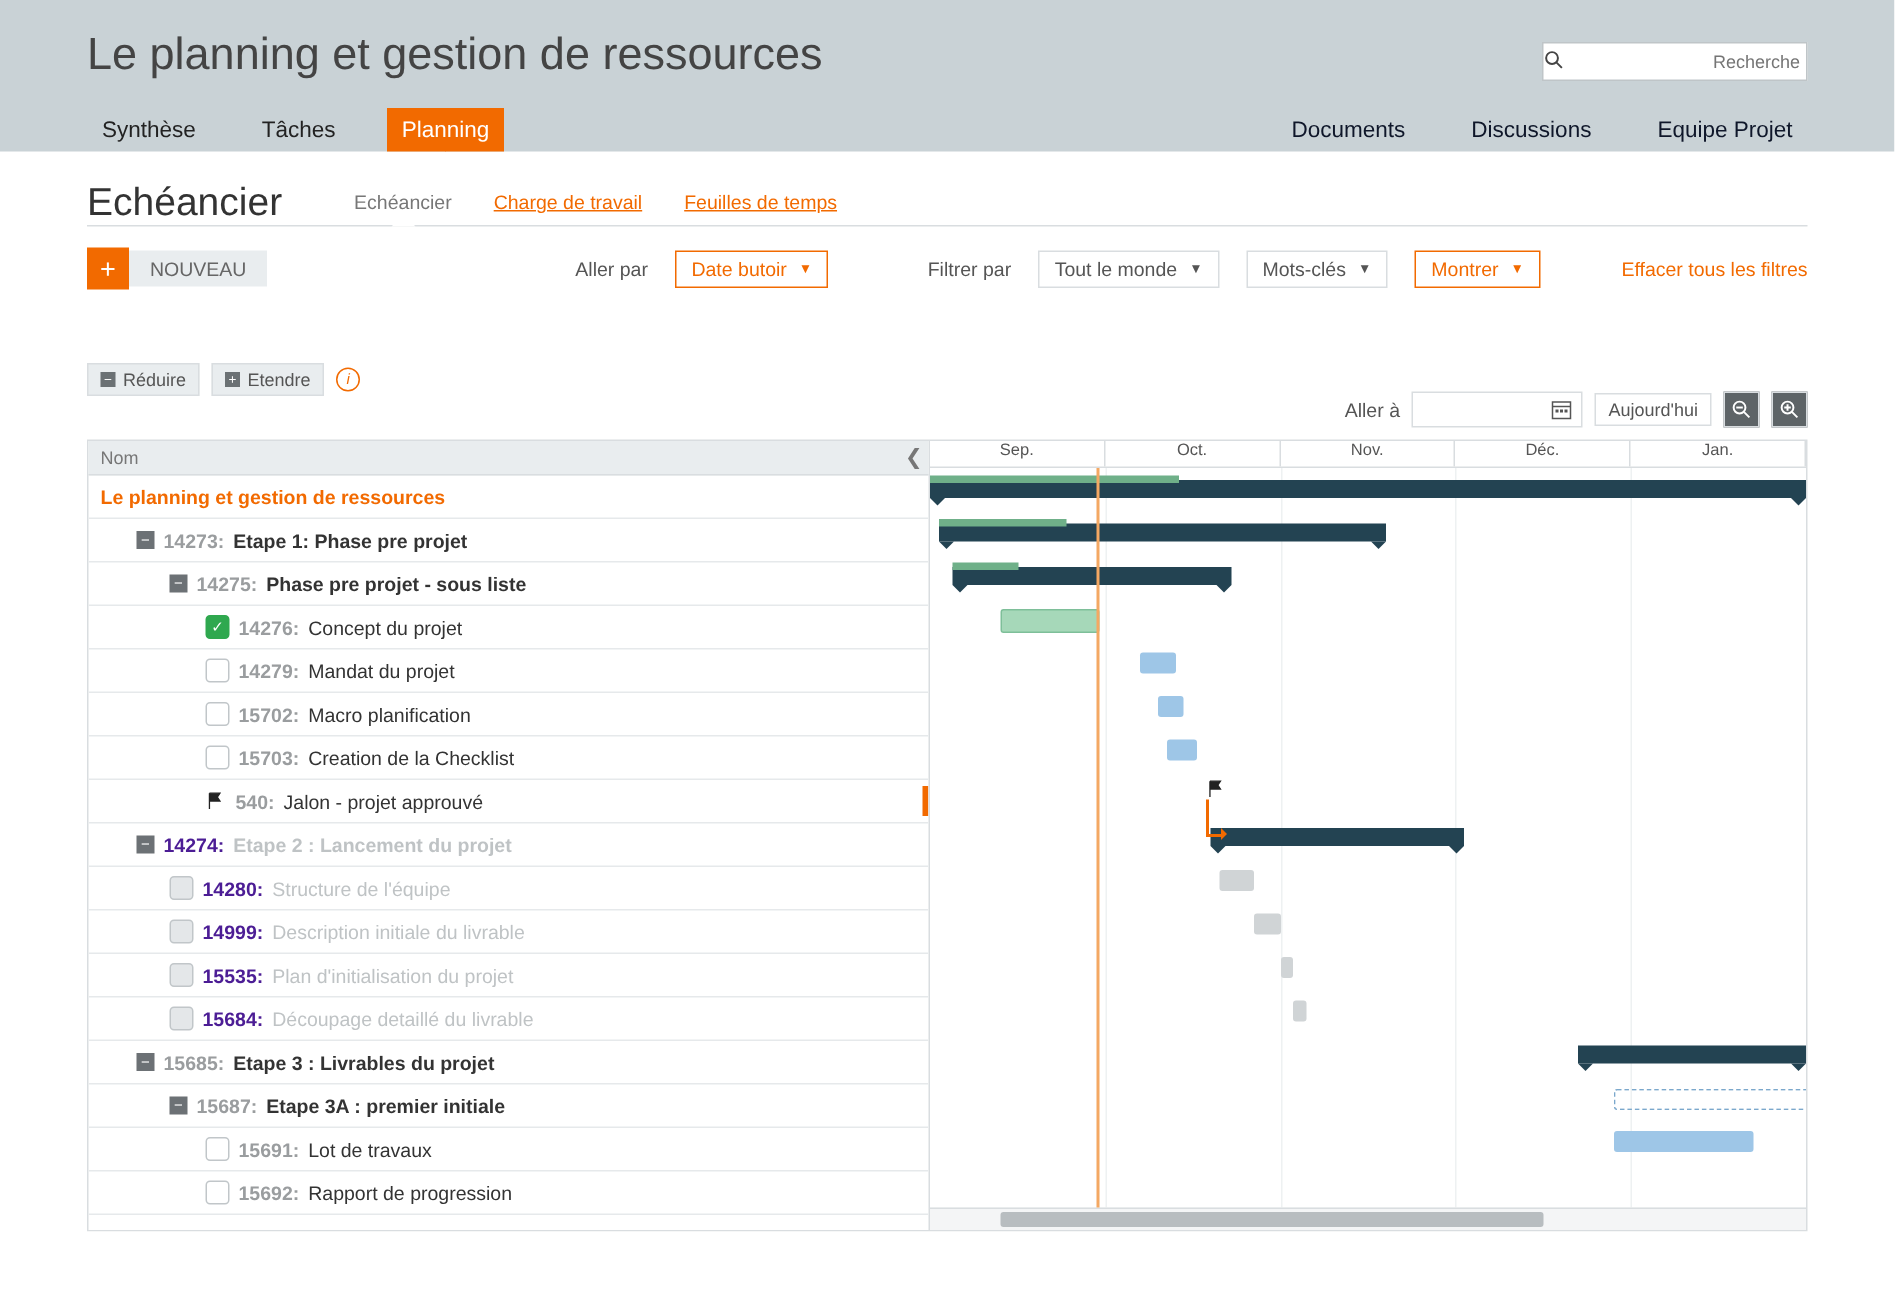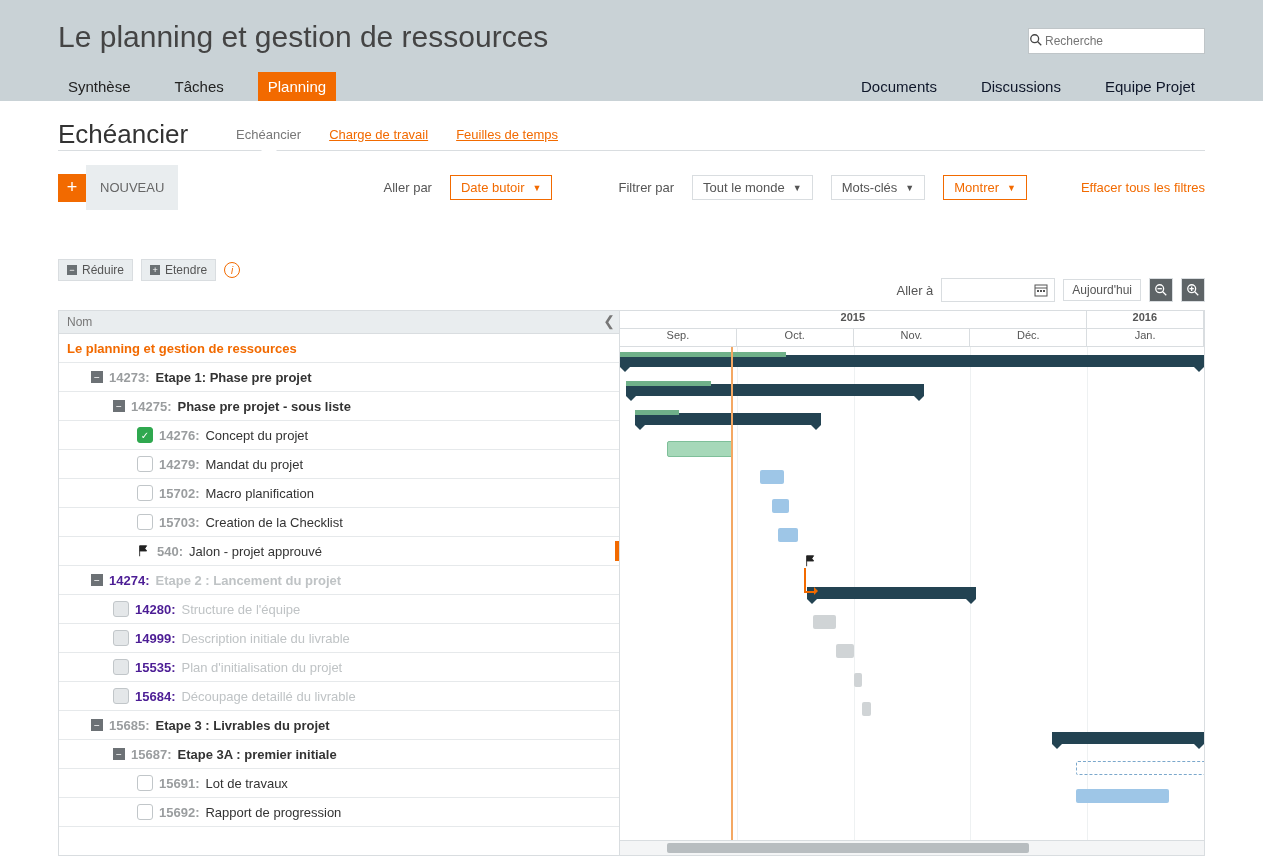--- a/index.html
+++ b/index.html
@@ -14,38 +14,38 @@
     --dark-bar:#234352;
     --green:#6fb089;
     --blue:#9ec6e7;
     --lt-grey:#d0d4d6;
   }
   html,body{margin:0;padding:0;font-family:"Segoe UI",Arial,sans-serif;font-size:13px;color:var(--text);background:#fff;}
   .header{background:var(--hdr);padding:20px 58px 0 58px;}
   .title{font-size:30px;font-weight:300;color:#444;margin:0 0 18px 0;}
   .search-box{position:absolute;top:28px;right:58px;width:175px;height:24px;background:#fff;border:1px solid #bfc5c8;display:flex;align-items:center;}
   .search-box .mag{width:22px;text-align:center;color:#555;font-size:12px;}
-  .search-box input{flex:1;border:none;outline:none;font-size:12px;text-align:left;padding-right:8px;color:#0369a1;background:transparent;}
+  .search-box input{flex:1;border:none;outline:none;font-size:12px;text-align:right;padding-right:8px;color:#0369a1;background:transparent;}
   .tabs-row{display:flex;align-items:flex-end;justify-content:space-between;}
   .tabs-left, .tabs-right{display:flex;align-items:center;gap:24px;}
   .tab-item{font-size:15px;color:#222;padding:6px 10px;cursor:pointer;}
   .tab-item.active{background:var(--orange);color:#fff;position:relative;}
   .tab-item.active::after{content:"";position:absolute;bottom:-8px;left:50%;margin-left:-8px;border:8px solid transparent;border-top-color:var(--orange);}
   .tabs-right .tab-item{color:#0f172a;}
   .content{padding:18px 58px 0 58px;position:relative;border-radius:26px;}
   .page-head{display:flex;align-items:center;gap:28px;border-bottom:1px solid var(--border);}
   .page-title{font-size:26px;font-weight:300;color:#333;margin-right:20px;}
   .subtab{padding:8px 0;color:#888;position:relative;}
   .subtab.active{color:#777;}
   .subtab.active::after{content:"";position:absolute;bottom:-1px;left:50%;margin-left:-8px;border:8px solid transparent;border-bottom-color:#fff;}
   .subtab.link{color:var(--orange);text-decoration:underline;}
   .toolbar{display:flex;align-items:center;padding:14px 0;gap:18px;font-size:13px;color:#555;}
   .btn-new{display:flex;align-items:center;cursor:pointer;}
   .btn-new .plus{width:28px;height:28px;background:var(--orange);color:#fff;display:flex;align-items:center;justify-content:center;font-size:18px;}
-  .btn-new .lbl{height:45px;padding:0 14px;background:#e9edef;display:flex;align-items:center;color:#666;font-size:13px;}
+  .btn-new .lbl{height:24px;padding:0 14px;background:#e9edef;display:flex;align-items:center;color:#666;font-size:13px;}
   .spacer{flex:1;}
   .sel{border:1px solid var(--border);padding:4px 10px;display:inline-flex;align-items:center;gap:8px;color:#555;cursor:pointer;}
   .sel.orange{border-color:var(--orange);color:var(--orange);}
   .caret{font-size:9px;}
   .clear-link{color:var(--orange);}
   .gantt-toolbar{display:flex;align-items:center;justify-content:space-between;margin-top:14px;margin-bottom:8px;}
   .small-btn{border:1px solid var(--border);background:#e9edef;padding:3px 8px;font-size:12px;color:#555;display:inline-flex;align-items:center;gap:5px;cursor:pointer;}
   .square{width:10px;height:10px;background:#6b7174;display:inline-flex;align-items:center;justify-content:center;color:#fff;font-size:9px;line-height:1;}
   .info-icon{width:14px;height:14px;border:1px solid var(--orange);border-radius:50%;color:var(--orange);font-size:10px;font-style:italic;display:inline-flex;align-items:center;justify-content:center;}
   .right-tools{display:flex;align-items:center;gap:8px;font-size:13px;color:#555;margin-top:40px;}
@@ -290,24 +290,20 @@
             <span class="tname ">Lot de travaux</span>
           </div>
           <div class="row ind2">
             <span class="chk"></span>
             <span class="id ">15692:</span> 
             <span class="tname ">Rapport de progression</span>
           </div>
         </div>
     </div>
     <div class="chart-pane">
-      <div class="timeline-head top" id="tl-years">
-          <div class="yr" style="flex: 4 1 0%;">2015</div>
-          <div class="yr" style="flex: 1 1 0%;">2016</div>
-        </div>
       <div class="timeline-head months" id="tl-months">
           <div class="mcell">Sep.</div>
           <div class="mcell">Oct.</div>
           <div class="mcell">Nov.</div>
           <div class="mcell">Déc.</div>
           <div class="mcell">Jan.</div>
         </div>
       <div class="chart-body" id="chart-body" style="height: 493px;">
           <div class="grid-col" style="left: 20%;"></div>
           <div class="grid-col" style="left: 40%;"></div>

